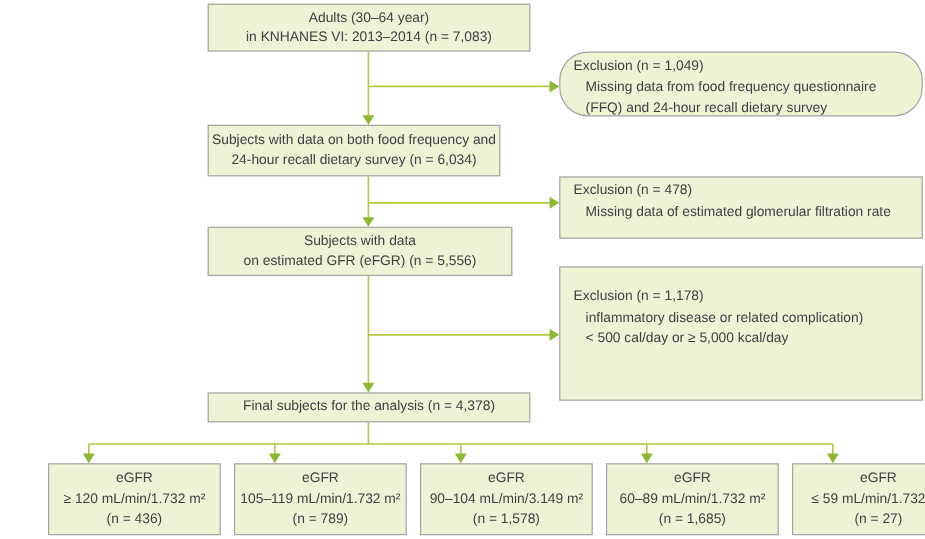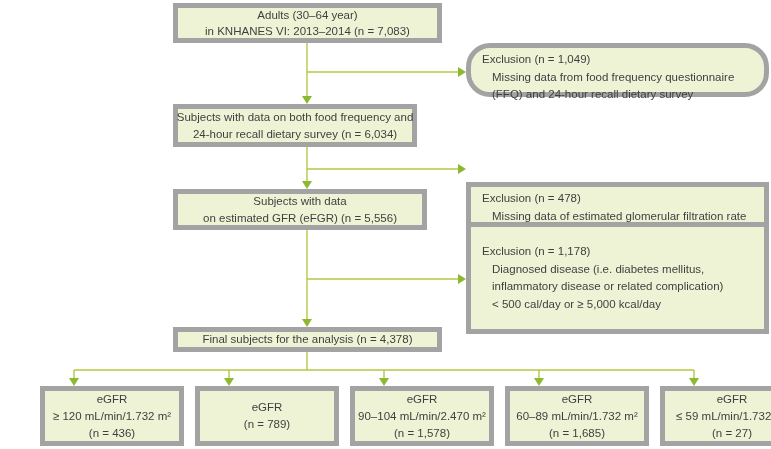--- a/index.html
+++ b/index.html
@@ -5,21 +5,21 @@
   * { margin:0; padding:0; box-sizing:border-box; }
   html,body { background:#ffffff; }
   body { font-family:"Liberation Sans", sans-serif; }
   .canvas {
     position:relative; width:771px; height:449px; background:#ffffff; overflow:hidden;
   }
   .connectors { position:absolute; left:0; top:0; width:771px; height:449px; }
   .box {
     position:absolute;
     background:#eff3d6;
-    border:5px solid #a3a3a3;
+    border:1px solid #a3a3a3;
     color:#3f3f3f;
     font-size:11.5px;
   }
   .main-box {
     display:flex; flex-direction:column; justify-content:center; align-items:center;
     text-align:center; line-height:16.5px;
   }
   .excl-box { line-height:17.6px; padding:3px 4px 0 11px; }
   .excl-box .detail { padding-left:10px; }
   .outcome-box {
@@ -83,46 +83,46 @@
   <div class="box main-box" style="left:173px; top:327px; width:269px; height:25px;">
     <div class="nw">Final subjects for the analysis (n = 4,378)</div>
   </div>
 
   <div class="box excl-box" style="left:466px; top:43px; width:303px; height:54px;border-radius:24px;">
     <div class="nw">Exclusion (n = 1,049)</div>
     <div class="detail nw">Missing data from food frequency questionnaire</div>
     <div class="detail nw">(FFQ) and 24-hour recall dietary survey</div>
   </div>
 
-  <div class="box excl-box" style="left:466px; top:147px; width:303px; height:52px;margin-top:35px;">
+  <div class="box excl-box" style="left:466px; top:147px; width:303px; height:52px;">
     <div class="nw">Exclusion (n = 478)</div>
     <div class="detail nw">Missing data of estimated glomerular filtration rate</div>
   </div>
 
   <div class="box excl-box" style="left:466px; top:222px; width:303px; height:112px; padding-top:16px;">
     <div class="nw">Exclusion (n = 1,178)</div>
-    <div class="detail nw">Diagnosed disease (i.e. diabetes mellitus,</div>
     <div class="detail nw">inflammatory disease or related complication)</div>
     <div class="detail nw">&lt; 500 cal/day or ≥ 5,000 kcal/day</div>
   </div>
 
   <div class="box outcome-box" style="left:2px; top:386px; width:144px; height:60px;">
     <div class="nw">eGFR</div>
     <div class="nw">≥ 120 mL/min/1.732 m²</div>
     <div class="nw">(n = 436)</div>
   </div>
 
   <div class="box outcome-box" style="left:157px; top:386px; width:144px; height:60px;">
     <div class="nw">eGFR</div>
+    <div class="nw">105–119 mL/min/1.732 m²</div>
     <div class="nw">(n = 789)</div>
   </div>
 
   <div class="box outcome-box" style="left:312px; top:386px; width:144px; height:60px;">
     <div class="nw">eGFR</div>
-    <div class="nw">90–104 mL/min/2.470 m²</div>
+    <div class="nw">90–104 mL/min/3.149 m²</div>
     <div class="nw">(n = 1,578)</div>
   </div>
 
   <div class="box outcome-box" style="left:467px; top:386px; width:144px; height:60px;">
     <div class="nw">eGFR</div>
     <div class="nw">60–89 mL/min/1.732 m²</div>
     <div class="nw">(n = 1,685)</div>
   </div>
 
   <div class="box outcome-box" style="left:622px; top:386px; width:144px; height:60px;">

